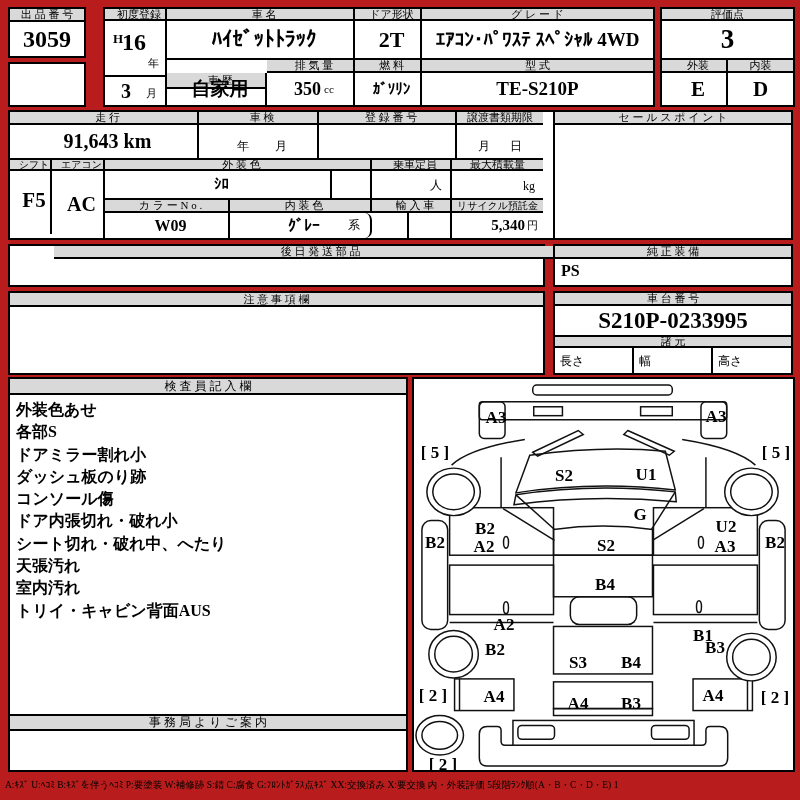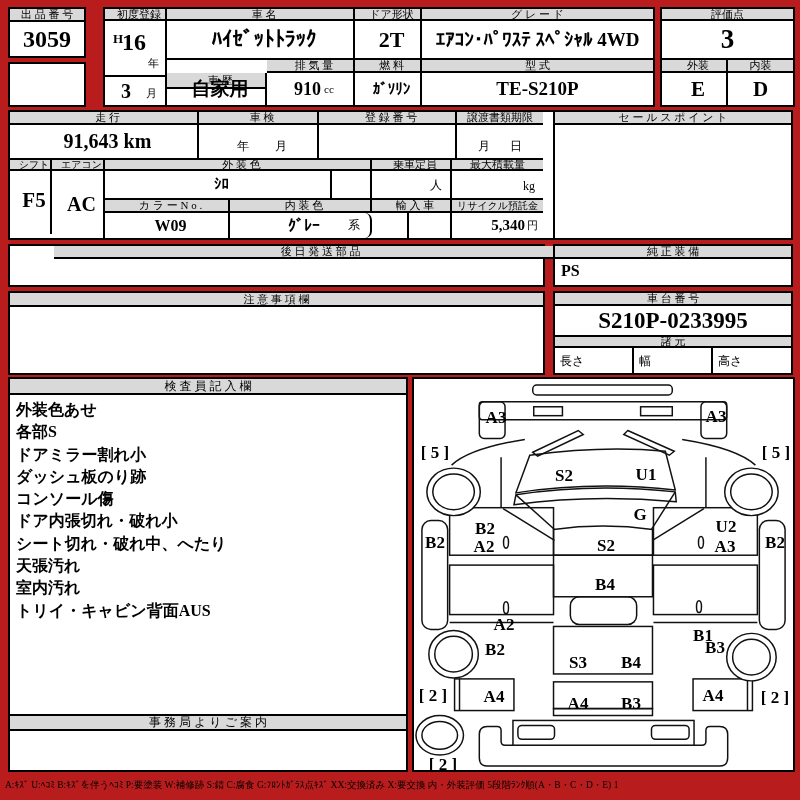--- a/index.html
+++ b/index.html
@@ -53,21 +53,21 @@
     <div class="cell hd bR bB" style="left:162px;top:51px;width:88px;height:13px;">排 気 量</div>
     <div class="cell hd bR bB" style="left:250px;top:51px;width:67px;height:13px;">燃 料</div>
     <div class="cell hd bB" style="left:317px;top:51px;width:231px;height:13px;">型 式</div>
 
     <div class="cell bR bT" style="left:0;top:66px;width:62px;height:30px;">
       <span style="position:absolute;left:16px;top:3px;font-size:20px;font-weight:700;">3</span>
       <span style="position:absolute;right:8px;bottom:4px;font-size:11px;">月</span>
     </div>
     <div class="cell val bR" style="left:62px;top:64px;width:100px;height:32px;font-size:19px;">自家用</div>
     <div class="cell val bR" style="left:162px;top:64px;width:88px;height:32px;font-size:18px;gap:3px;">
-      <span>910</span>
+      <span>350</span>
       <span class="unit">cc</span>
     </div>
     <div class="cell val bR" style="left:250px;top:64px;width:67px;height:32px;font-size:15px;">ｶﾞｿﾘﾝ</div>
     <div class="cell val" style="left:317px;top:64px;width:231px;height:32px;font-size:19px;">TE-S210P</div>
   </div>
 
   <div class="box" style="left:660px;top:7px;width:135px;height:100px;">
     <div class="cell hd bB" style="left:0;top:0;width:131px;height:12px;">評価点</div>
     <div class="cell val bB" style="left:0;top:12px;width:131px;height:39px;font-size:27px;">3</div>
     <div class="cell hd bR bB" style="left:0;top:51px;width:66px;height:13px;">外装</div>

